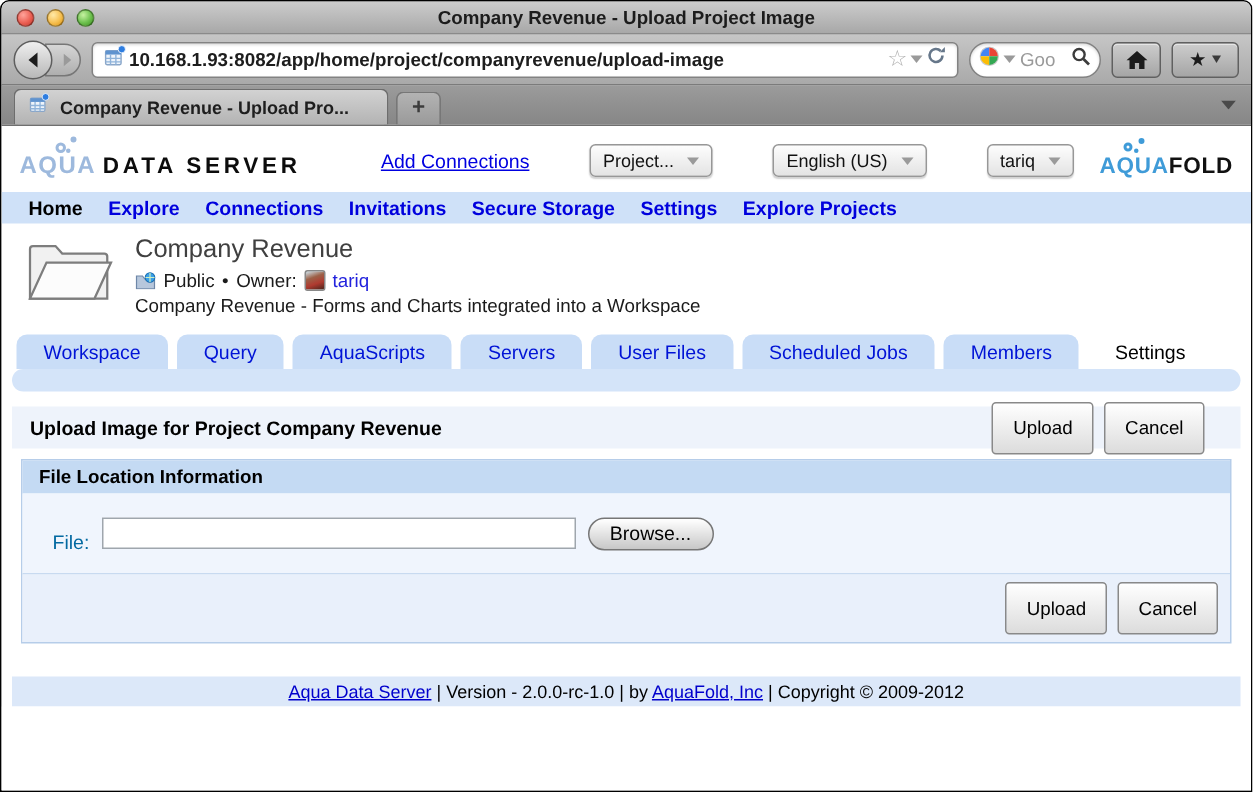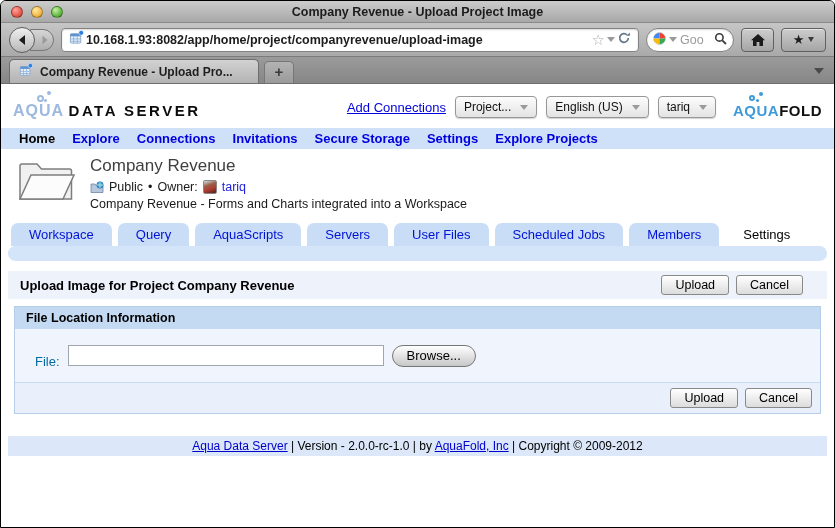--- a/index.html
+++ b/index.html
@@ -71,21 +71,21 @@
   .logo-aqua { font-weight:700; font-size:16px; color:#9db9dd; letter-spacing:1px; }
   .logo-rest { font-weight:700; font-size:15px; color:#0c0c0c; letter-spacing:2.5px; }
   .bub { position:absolute; border-radius:50%; }
   .logo .b1 { width:7px; height:7px; border:2px solid #9db9dd; left:24px; top:1px; }
   .logo .b2 { width:4px; height:4px; border:2px solid #9db9dd; left:34px; top:-3px; }
   .logo .b3 { width:3px; height:3px; background:#9db9dd; left:31px; top:5px; }
   .header-right { display:flex; align-items:center; gap:9px; }
   .link { color:#0000e0; text-decoration:underline; font-size:13px; cursor:pointer; }
   .select { height:22px; border:1px solid #979797; border-radius:4px;
             background:linear-gradient(#fdfdfd,#e3e3e3); box-shadow:0 1px 1px rgba(0,0,0,.18);
-            display:flex; align-items:center; gap:9px; padding:0 8px; font-size:12px; color:#111; }
+            display:flex; align-items:center; gap:9px; padding:0 8px; font-size:12px; color:#111;margin-left:31px; }
   .brand { position:relative; white-space:nowrap; margin-left:8px; padding-top:7px; }
   .brand-aqua { font-weight:700; font-size:15px; color:#3f9bd8; letter-spacing:.5px; }
   .brand-rest { font-weight:700; font-size:15px; color:#111; letter-spacing:.5px; }
   .brand .b1 { width:6px; height:6px; border:2px solid #3f9bd8; left:16px; top:0; }
   .brand .b2 { width:3px; height:3px; border:2px solid #3f9bd8; left:26px; top:-3px; }
   .brand .b3 { width:3px; height:3px; background:#3f9bd8; left:23px; top:4px; }
 
   .mainnav { height:21px; flex:0 0 21px; background:#cfe1f8; display:flex; align-items:center;
              gap:17px; padding-left:18px; font-size:13px; font-weight:700; }
   .nav-link { color:#0000dd; cursor:pointer; }
@@ -102,21 +102,21 @@
 
   .ptabs { display:flex; gap:6px; padding:10px 0 0 10px; flex:0 0 auto; }
   .ptab { background:#c9ddf7; border-radius:7px 7px 0 0; padding:4px 18px; font-size:13px;
           font-weight:400; color:#0013d6; cursor:pointer; }
   .ptab.active { background:#fff; color:#000; }
   .tabband { height:15px; flex:0 0 15px; background:#d4e4f9; margin:0 7px; border-radius:8px; }
 
   .upload-row { margin:10px 7px 0; height:28px; flex:0 0 28px; background:#eef3fb;
                 display:flex; align-items:center; padding:0 24px 0 12px; }
   .upload-heading { flex:1; font-size:13px; font-weight:700; color:#000; }
-  .btn { height:20px; border:1px solid #898989; border-radius:3px;
+  .btn { height:35px; border:1px solid #898989; border-radius:3px;
          background:linear-gradient(#ffffff,#dcdcdc); padding:0 13px; font-size:12.5px;
          color:#000; margin-left:7px; font-family:inherit; cursor:pointer; }
 
   .filebox { margin:7px 13px 0; border:1px solid #b6cde9; flex:0 0 auto; }
   .fb-header { background:#c4daf3; padding:4px 11px; font-size:12.5px; font-weight:700; color:#000; }
   .fb-body { background:#f0f5fd; padding:13px 10px; display:flex; align-items:center;
              border-bottom:1px solid #c8daf0; }
   .file-label { font-size:13px; margin:12px 8px 0 10px; color:#0369a1; }
   .file-input { width:316px; height:21px; border:1px solid #9fa6ad; padding:2px 4px;
                 font-size:13px; font-family:inherit; background:#fff; }

